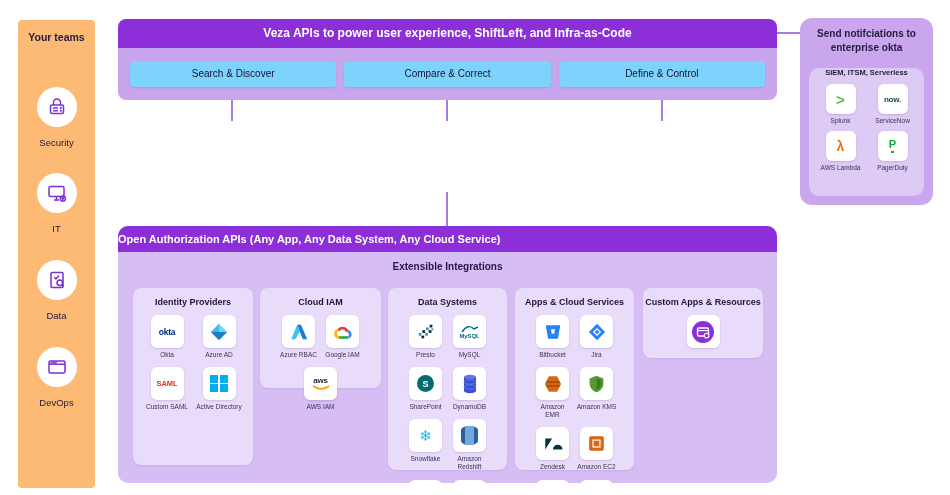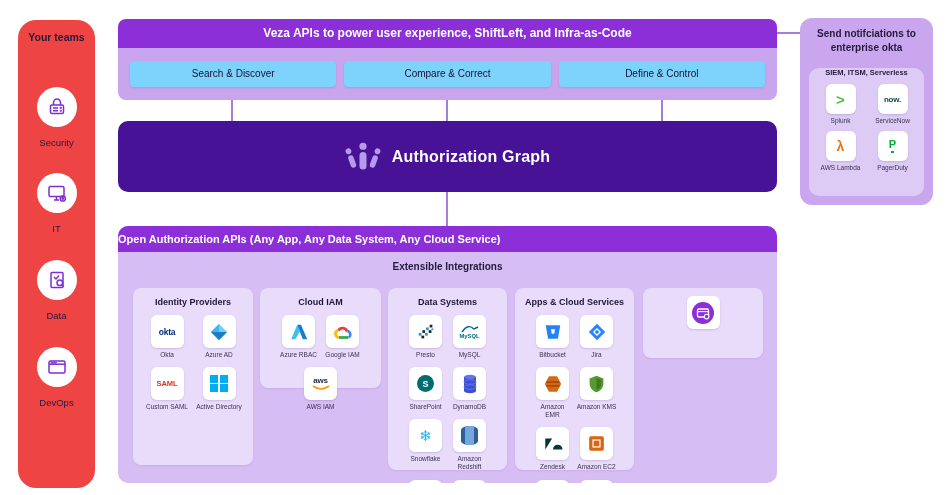--- a/index.html
+++ b/index.html
@@ -1,21 +1,21 @@
 <!DOCTYPE html>
 <html><head>
 <meta charset="utf-8">
 <style>
   html,body{margin:0;padding:0;background:#fff;}
   #canvas{position:relative;width:950px;height:495px;background:#fff;
     font-family:"Liberation Sans",sans-serif;overflow:hidden;}
 
   
   .sidebar{position:absolute;left:18px;top:20px;width:77px;height:468px;
-    background:#ef4444;border-radius:18px;}
+    background:#fdba74;border-radius:4px;}
   .sb-title{padding-top:11px;text-align:center;font-size:10.5px;font-weight:bold;color:#241a3e;}
   .team{position:absolute;left:0;width:100%;display:flex;flex-direction:column;align-items:center;}
   .team .circ{width:40px;height:40px;border-radius:50%;background:#fff;
     display:flex;align-items:center;justify-content:center;}
   .team .tlbl{margin-top:10px;font-size:9.5px;color:#241a3e;}
 
   
   .topblock{position:absolute;left:118px;top:19px;width:659px;border-radius:8px;overflow:hidden;}
   .topbar{height:29px;background:#8c2fd9;color:#fff;font-size:12px;font-weight:bold;
     text-align:center;line-height:29px;}
@@ -145,37 +145,20 @@
       <div class="cap-btn">Compare &amp; Correct</div>
       <div class="cap-btn">Define &amp; Control</div>
     </div>
   </div>
 
   <div class="vline" style="left:231px;top:100px;height:21px"></div>
   <div class="vline" style="left:446px;top:100px;height:21px"></div>
   <div class="vline" style="left:661px;top:100px;height:21px"></div>
   <div class="hline" style="left:777px;top:32px;width:23px"></div>
 
-  <div class="authbar">
-    <svg width="36" height="33" viewBox="0 0 44 40">
-      <g fill="#b79bea">
-        <circle cx="22" cy="7.5" r="4.4"></circle>
-        <rect x="17.7" y="14.5" width="8.6" height="21.5" rx="4.3"></rect>
-        <g transform="rotate(-20 8 24)">
-            <circle cx="8" cy="13" r="3.5"></circle>
-            <rect x="4.6" y="18.5" width="6.8" height="15.5" rx="3.4"></rect>
-          </g>
-        <g transform="rotate(20 36 24)">
-            <circle cx="36" cy="13" r="3.5"></circle>
-            <rect x="32.6" y="18.5" width="6.8" height="15.5" rx="3.4"></rect>
-          </g>
-      </g>
-    </svg>
-    <span class="atext">Authorization Graph</span>
-  </div>
   <div class="vline" style="left:446px;top:192px;height:34px"></div>
 
   <div class="bottomblock">
     <div class="obar">Open Authorization APIs (Any App, Any Data System, Any Cloud Service)</div>
     <div class="ext-title">Extensible Integrations</div>
 
     <div class="gcard" style="left:15px;top:62px;width:120px;height:177px">
       <div class="gtitle">Identity Providers</div>
       <div class="grid gw">
         <div class="cell">
@@ -390,20 +373,21 @@
           <div class="tile">
             
           </div>
 
         </div>
 
       </div>
     </div>
 
     <div class="gcard" style="left:525px;top:62px;width:120px;height:70px">
+      <div class="gtitle">Custom Apps &amp; Resources</div>
       <div class="grid">
         <div class="cell">
           <div class="tile">
             <svg width="24" height="24" viewBox="0 0 24 24">
                 <circle cx="12" cy="12" r="11" fill="#8b2fd6"></circle>
                 <rect x="6.5" y="8" width="11" height="8" rx="1.3" fill="none" stroke="#fff" stroke-width="1.3"></rect>
                 <path d="M6.5 10.6 h11" stroke="#fff" stroke-width="1.1"></path>
                 <circle cx="15.6" cy="15.6" r="2.3" fill="#8b2fd6" stroke="#fff" stroke-width="1.1"></circle>
               </svg>
           </div>

